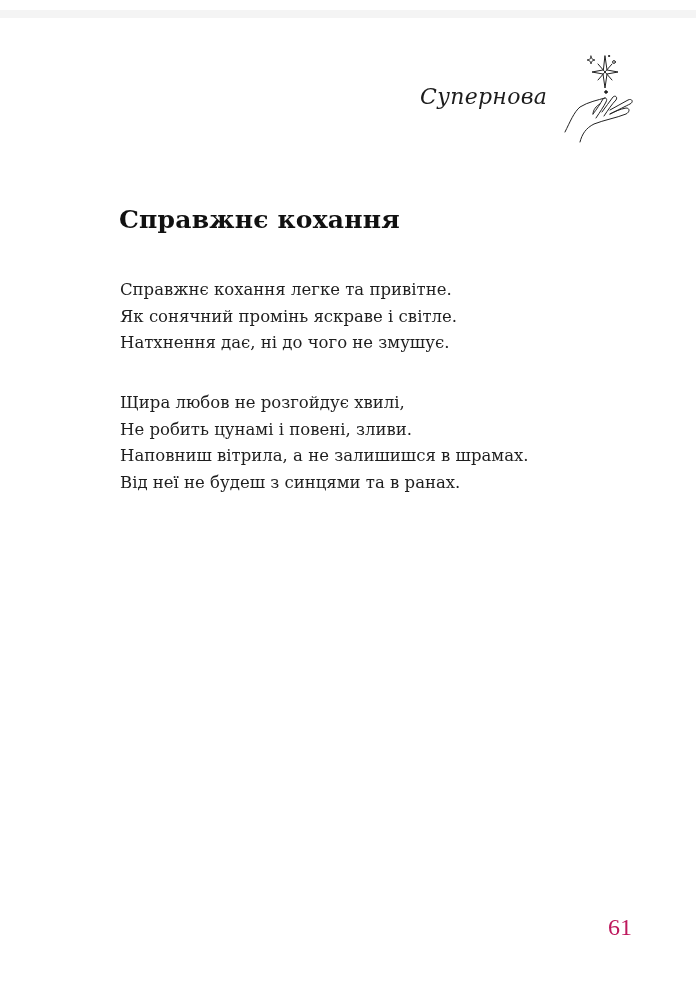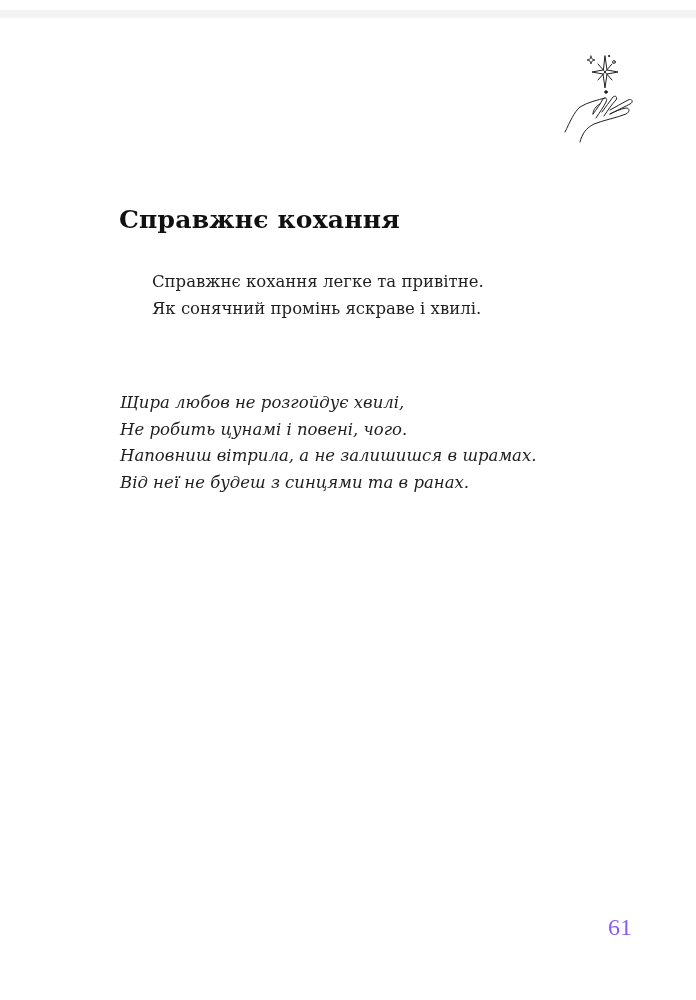--- a/index.html
+++ b/index.html
@@ -15,37 +15,38 @@
     letter-spacing: 0.3px;
   }
   .brand-art { position: absolute; left: 140px; top: 0; }
   .poem-title {
     position: absolute; left: 119px; top: 205px; margin: 0;
     font-family: "DejaVu Serif", serif; font-weight: bold; font-size: 25px; color: #111;
     letter-spacing: 0.2px;
     text-align: right;
   }
   .stanza { position: absolute; left: 120px; margin: 0; }
-  .stanza-1 { top: 269px; margin-left: 32px; }
-  .stanza-2 { top: 390px; font-style: italic; }
+  .stanza-1 { top: 277px; }
+  .stanza-2 { top: 390px; }
   .line {
     display: block; font-family: "DejaVu Serif", serif; font-size: 16.5px; line-height: 26.5px; color: #1e1e1e;
     white-space: nowrap;
   }
   .page-number {
     position: absolute; left: 608px; top: 914px;
-    font-family: "Liberation Serif", serif; font-size: 24px; color: #8b5cf6;
+    font-family: "Liberation Serif", serif; font-size: 24px; color: #be185d;
   }
 </style>
 </head>
 <body>
 
 <div class="top-band"></div>
 
 <div class="header-brand">
+  <span class="brand-name">Супернова</span>
   <span class="brand-art">
     <svg width="90" height="92" viewBox="0 0 90 92" fill="none" stroke="#222" stroke-width="1" stroke-linecap="round" stroke-linejoin="round">
 
       <path d="M45 4 L47 18 L58 20 L47 22 L45 36 L43 22 L32 20 L43 18 Z"></path>
       <path d="M38 12 L45 20 L52 12"></path>
       <path d="M38 28 L45 20 L52 28"></path>
 
       <path d="M31 4 L32 7 L35 8 L32 9 L31 12 L30 9 L27 8 L30 7 Z" stroke-width="0.8"></path>
       <circle cx="54" cy="10" r="1.4"></circle>
       <circle cx="49" cy="4" r="0.6" fill="#222"></circle>
@@ -58,23 +59,24 @@
       <path d="M36 66 C40 60, 44 54, 46 50 C48 46, 45 45, 43 47 C40 52, 37 57, 33 62"></path>
       <path d="M40 52 C36 54, 33 58, 33 62"></path>
     </svg>
   </span>
 </div>
 
 <h1 class="poem-title">Справжнє кохання</h1>
 
 <div class="stanza stanza-1">
   <span class="line">Справжнє кохання легке та привітне.</span>
-  <span class="line">Як сонячний промінь яскраве і хвилі.</span>
+  <span class="line">Як сонячний промінь яскраве і світле.</span>
+  <span class="line">Натхнення дає, ні до чого не змушує.</span>
 </div>
 
 <div class="stanza stanza-2">
   <span class="line">Щира любов не розгойдує хвилі,</span>
-  <span class="line">Не робить цунамі і повені, чого.</span>
+  <span class="line">Не робить цунамі і повені, зливи.</span>
   <span class="line">Наповниш вітрила, а не залишишся в шрамах.</span>
   <span class="line">Від неї не будеш з синцями та в ранах.</span>
 </div>
 
 <div class="page-number">61</div>
 
 </body></html>

